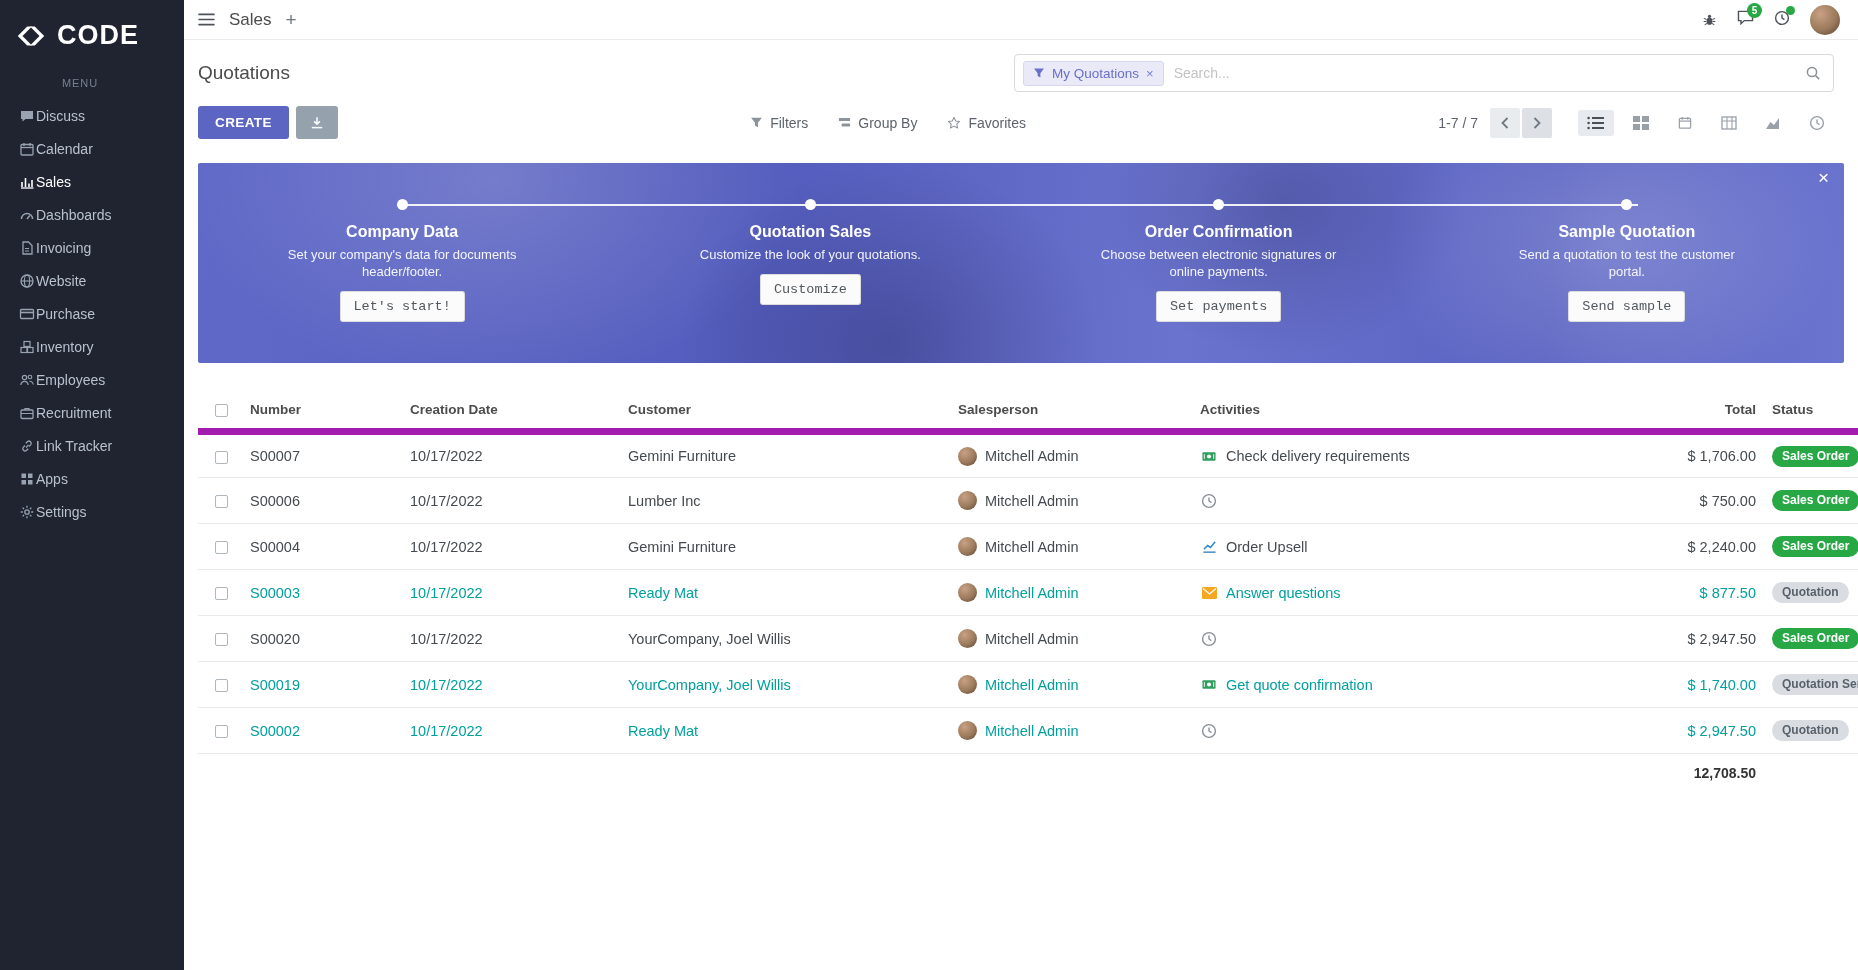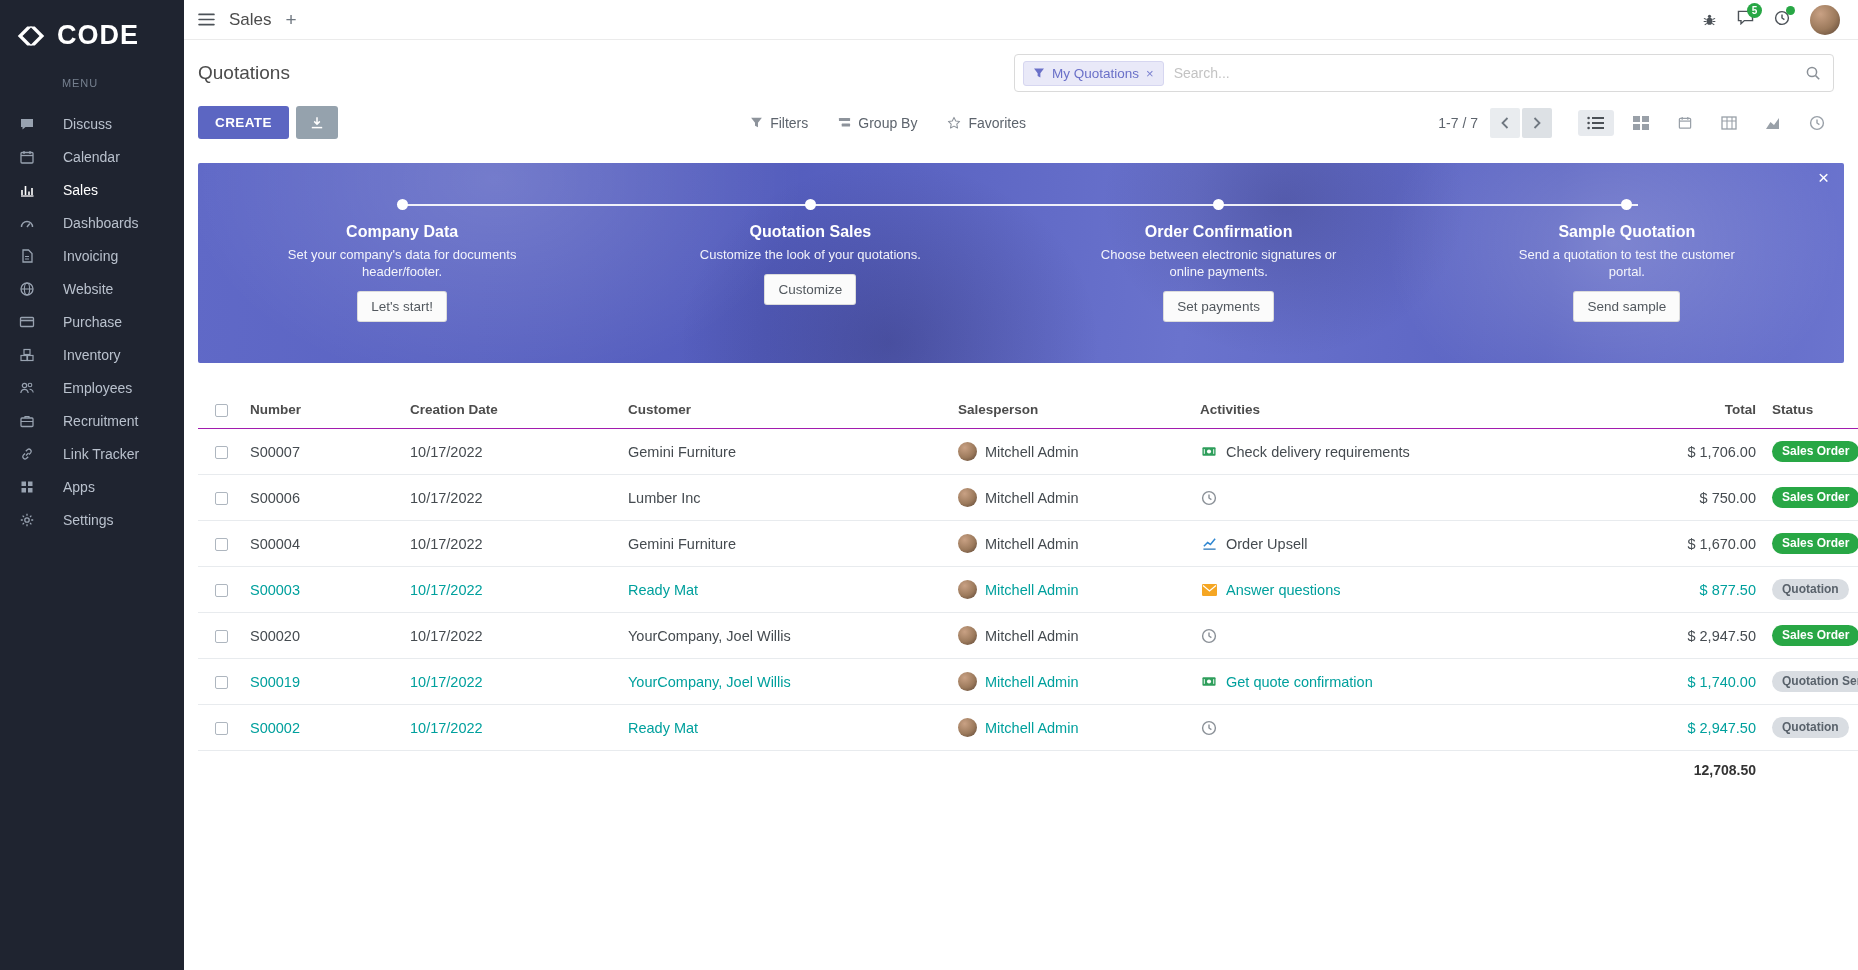--- a/index.html
+++ b/index.html
@@ -10,21 +10,21 @@
   html,body{width:1858px;height:970px;}
   body{overflow:hidden;display:flex;font-family:"Liberation Sans",sans-serif;background:#fff;color:#454b50;}
   .icon{display:inline-flex;align-items:center;justify-content:center;}
   .icon svg{display:block;}
 
   
   .sidebar{width:184px;flex-shrink:0;background:var(--sidebar-bg);color:#b9c1cd;}
   .logo{display:flex;align-items:center;gap:9px;padding:20px 14px 24px;cursor:pointer;}
   .logo-text{font-size:27px;font-weight:bold;letter-spacing:1px;color:#fff;}
   .menu-label{font-size:11px;color:#76808f;letter-spacing:.9px;padding:2px 18px 10px;margin-left:44px;}
-  .side-item{display:flex;align-items:flex-end;gap:28px;height:33px;padding:0 18px;font-size:14px;color:#b9c1cd;cursor:pointer;white-space:nowrap;}
+  .side-item{display:flex;align-items:center;gap:1px;height:33px;padding:0 18px;font-size:14px;color:#b9c1cd;cursor:pointer;white-space:nowrap;}
   .side-item .icon{width:17px;height:17px;color:#98a2b0;flex-shrink:0;}
   .side-item.active{color:#fff;}
   .side-item.active .icon{color:#fff;}
 
   
   .main{flex:1;min-width:0;display:flex;flex-direction:column;}
 
   .topbar{height:40px;flex-shrink:0;display:flex;align-items:center;padding:0 18px 0 14px;border-bottom:1px solid #ebebeb;background:#fff;}
   .tb-left{display:flex;align-items:center;gap:14px;color:#4c5258;}
   .app-title{font-size:17px;color:#4c4c4c;cursor:pointer;}
@@ -73,26 +73,26 @@
       radial-gradient(260px 220px at 66% 20%, rgba(30,30,80,.25), transparent 70%),
       linear-gradient(95deg,#6069c7,#545dbd 35%,#6a73cd 60%,#5a63c2 82%,#6b74ce);}
   .banner-close{position:absolute;top:5px;right:15px;font-size:19px;color:#fff;cursor:pointer;z-index:3;line-height:1;}
   .banner-close::before{content:'\00d7';}
   .banner-line{position:absolute;top:41px;left:12.5%;right:12.5%;height:2px;background:rgba(255,255,255,.9);z-index:1;}
   .banner-steps{position:absolute;top:36px;left:0;right:13px;display:flex;z-index:2;}
   .step{flex:1;text-align:center;}
   .step-dot{width:11px;height:11px;border-radius:50%;background:#fff;margin:0 auto;}
   .step-title{margin-top:13px;font-size:16px;font-weight:bold;}
   .step-desc{margin:5px auto 11px;font-size:13px;line-height:1.32;color:rgba(255,255,255,.92);max-width:250px;}
-  .step-btn{background:#fbfbfb;color:#52585e;border:1px solid rgba(0,0,0,.12);border-radius:3px;padding:7px 13px;font-size:13.5px;font-family:Liberation Sans, sans-serif;cursor:pointer;}
+  .step-btn{background:#fbfbfb;color:#52585e;border:1px solid rgba(0,0,0,.12);border-radius:3px;padding:7px 13px;font-size:13.5px;font-family:Liberation Mono, monospace;cursor:pointer;}
 
   
   .list{margin:30px 0 0 14px;}
   table{width:1660px;border-collapse:collapse;table-layout:fixed;}
-  th{text-align:left;font-size:13.5px;font-weight:bold;color:#4c4c4c;padding:9px 8px 11px;white-space:nowrap;overflow:hidden;border-bottom:1px solid #a21caf;cursor:pointer;}
+  th{text-align:left;font-size:13.5px;font-weight:bold;color:#4c4c4c;padding:9px 8px 11px;white-space:nowrap;overflow:hidden;border-bottom:7px solid #a21caf;cursor:pointer;}
   td{font-size:14.5px;color:#454b50;padding:0 8px;height:46px;white-space:nowrap;overflow:hidden;vertical-align:middle;border-bottom:1px solid #e8ebee;}
   th.col-cb,td.col-cb{padding-left:17px;cursor:default;}
   th.col-total,td.col-total{text-align:right;}
   .cb{display:inline-block;width:13px;height:13px;border:1px solid #aeb6bf;border-radius:2px;background:#fff;cursor:pointer;vertical-align:middle;}
   .row-teal td{color:var(--teal);}
   .sp{display:flex;align-items:center;gap:8px;}
   .avatar-sm{width:19px;height:19px;border-radius:50%;flex-shrink:0;background:radial-gradient(circle at 35% 30%,#c9a184,#9c7a5c 55%,#5f4836 95%);}
   .act{display:flex;align-items:center;gap:8px;}
   .act .icon{width:18px;height:16px;color:#8a9097;flex-shrink:0;}
   .badge{display:inline-block;padding:3px 10px 4px;border-radius:11px;font-size:12px;font-weight:bold;}
@@ -526,21 +526,21 @@
               <span class="act">
                 <span class="icon activity-type">
                   <svg width="17" height="15" viewBox="0 0 16 16">
                     <path d="M1.5 14h13" stroke="#1f6fb5" stroke-width="1.3"></path>
                     <path d="M2 11l4-4 3 2 5-6" stroke="#2e86d1" stroke-width="1.6" fill="none"></path>
                   </svg>
                 </span>
                 <span>Order Upsell</span>
               </span>
             </td>
-            <td class="col-total">$ 1,670.00</td>
+            <td class="col-total">$ 2,240.00</td>
             <td><span class="badge success">Sales Order</span></td>
           </tr>
           <tr class="row-teal">
             <td class="col-cb"><span class="cb"></span></td>
             <td>S00003</td>
             <td>10/17/2022</td>
             <td>Ready Mat</td>
             <td>
               <span class="sp">
                 <span class="avatar-sm"></span>

